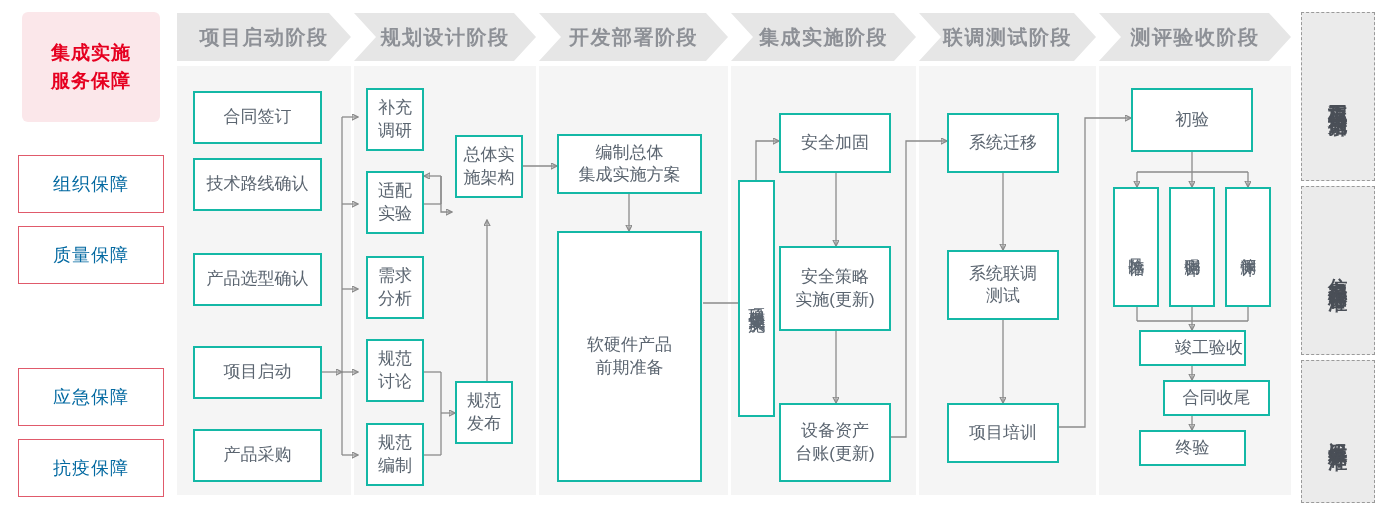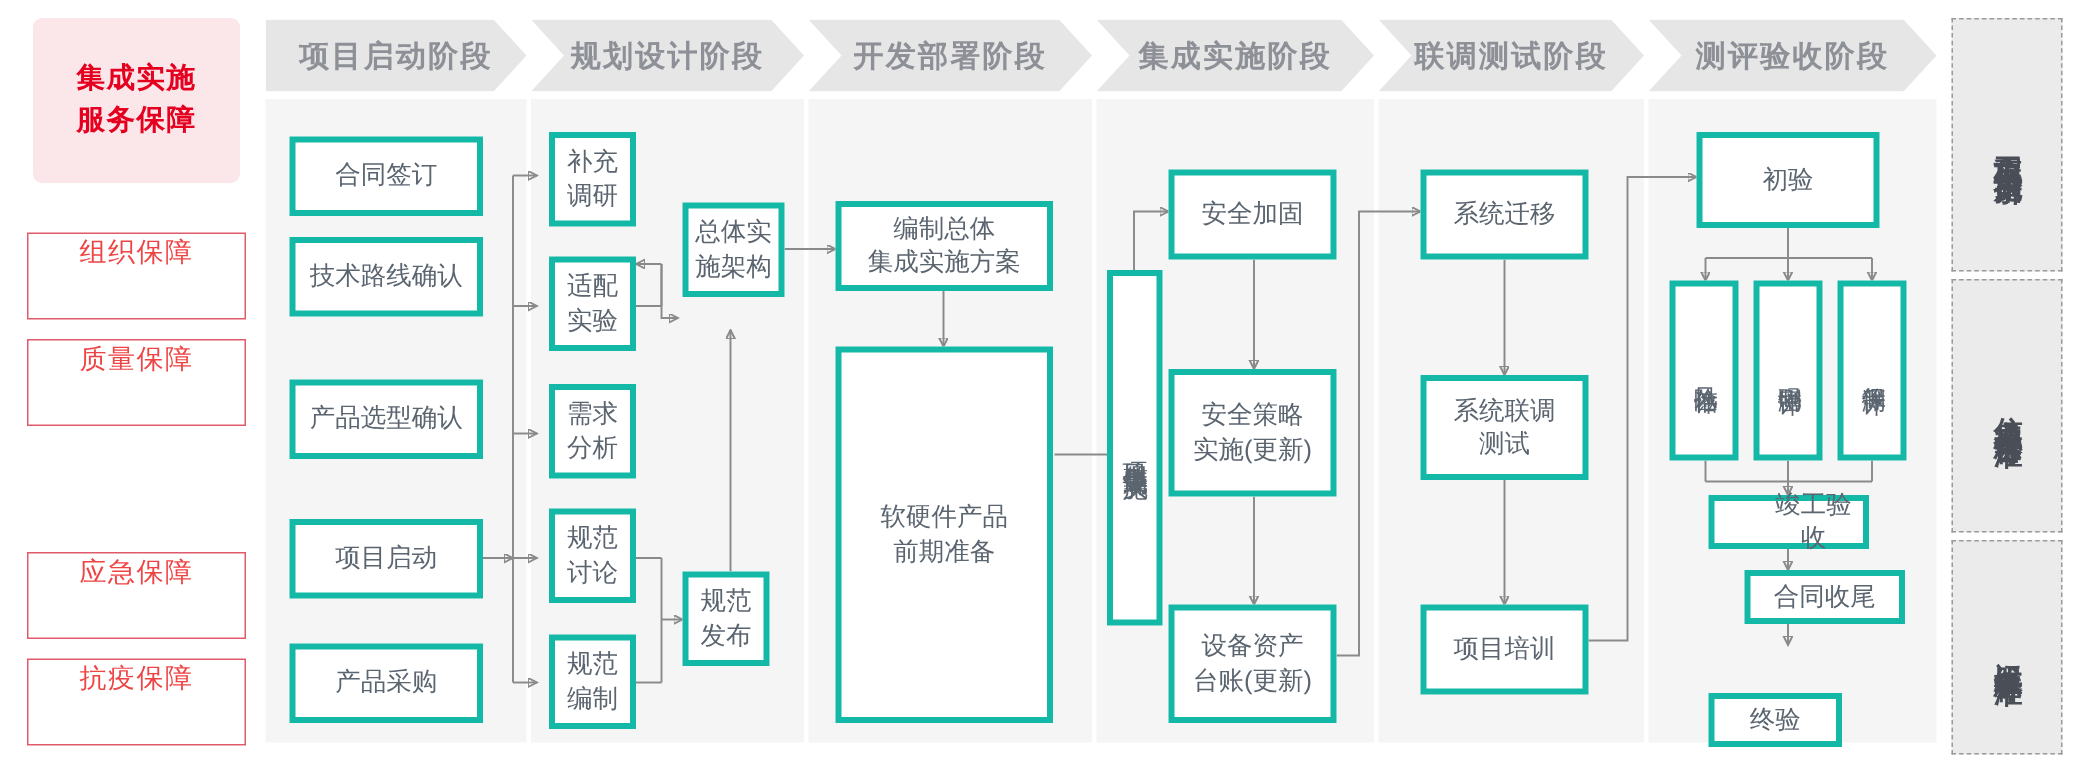--- a/index.html
+++ b/index.html
@@ -20,40 +20,40 @@
   .rail-title{
     left:22px; top:12px; width:138px; height:110px;
     background:#fbe7ea; border-radius:6px;
     display:flex;align-items:center;justify-content:center;
     color:#e60020; font-weight:bold; font-size:19px; line-height:1.45;
     text-align:center; letter-spacing:1px;
   }
   .rail-item{
     left:18px; width:146px; height:58px;
     background:#ffffff; border:1.3px solid #e05a6b;
-    display:flex;align-items:flex-start;justify-content:center;
-    color:#ef4444; font-size:18px; letter-spacing:1px;
+    display:flex;align-items:center;justify-content:center;
+    color:#0369a1; font-size:18px; letter-spacing:1px;
   }
 
   
   .chev{
     top:13px; height:48px;
     background:#e6e6e6;
     display:flex;align-items:center;justify-content:center;
     color:#8d9096; font-weight:bold; font-size:20px; letter-spacing:1.5px;
   }
   .chev.first{clip-path:polygon(0 0, calc(100% - 22px) 0, 100% 50%, calc(100% - 22px) 100%, 0 100%);}
   .chev.mid{clip-path:polygon(0 0, calc(100% - 22px) 0, 100% 50%, calc(100% - 22px) 100%, 0 100%, 22px 50%);}
 
   
   .panel{top:66px; height:429px; background:#f5f5f5;}
 
   
   .node{
-    background:#ffffff; border:4px solid #14b8a6;
+    background:#ffffff; border:2px solid #14b8a6;
     display:flex; align-items:center; justify-content:center;
     color:#5b6570; font-size:17px; line-height:1.3; text-align:center;
   }
   .node.sm{font-size:16px;}
   .node.vert{
     writing-mode:vertical-rl; text-orientation:upright;
     letter-spacing:1px; line-height:1.15;
   }
 
   
@@ -260,21 +260,21 @@
     </div>
   <div class="abs node vert sm" style="left:1225px; top:187px; width:46px; height:120px;">
       <span>等保测评</span>
     </div>
   <div class="abs node" style="left:1139px; top:330px; width:107px; height:36px;padding-left:33px;">
       <span>竣工验收</span>
     </div>
   <div class="abs node" style="left:1139px; top:380px; width:107px; height:36px;margin-left:24px;">
       <span>合同收尾</span>
     </div>
-  <div class="abs node" style="left:1139px; top:430px; width:89px; height:36px;margin-top:32px;">
+  <div class="abs node" style="left:1139px; top:430px; width:107px; height:36px;">
       <span>终验</span>
     </div>
 
   <div class="abs std" style="top:12px;  height:169px;">
       <span>工程项目实施指引</span>
     </div>
   <div class="abs std" style="top:186px; height:169px;">
       <span>信息安全保密标准</span>
     </div>
   <div class="abs std" style="top:360px; height:143px;">

